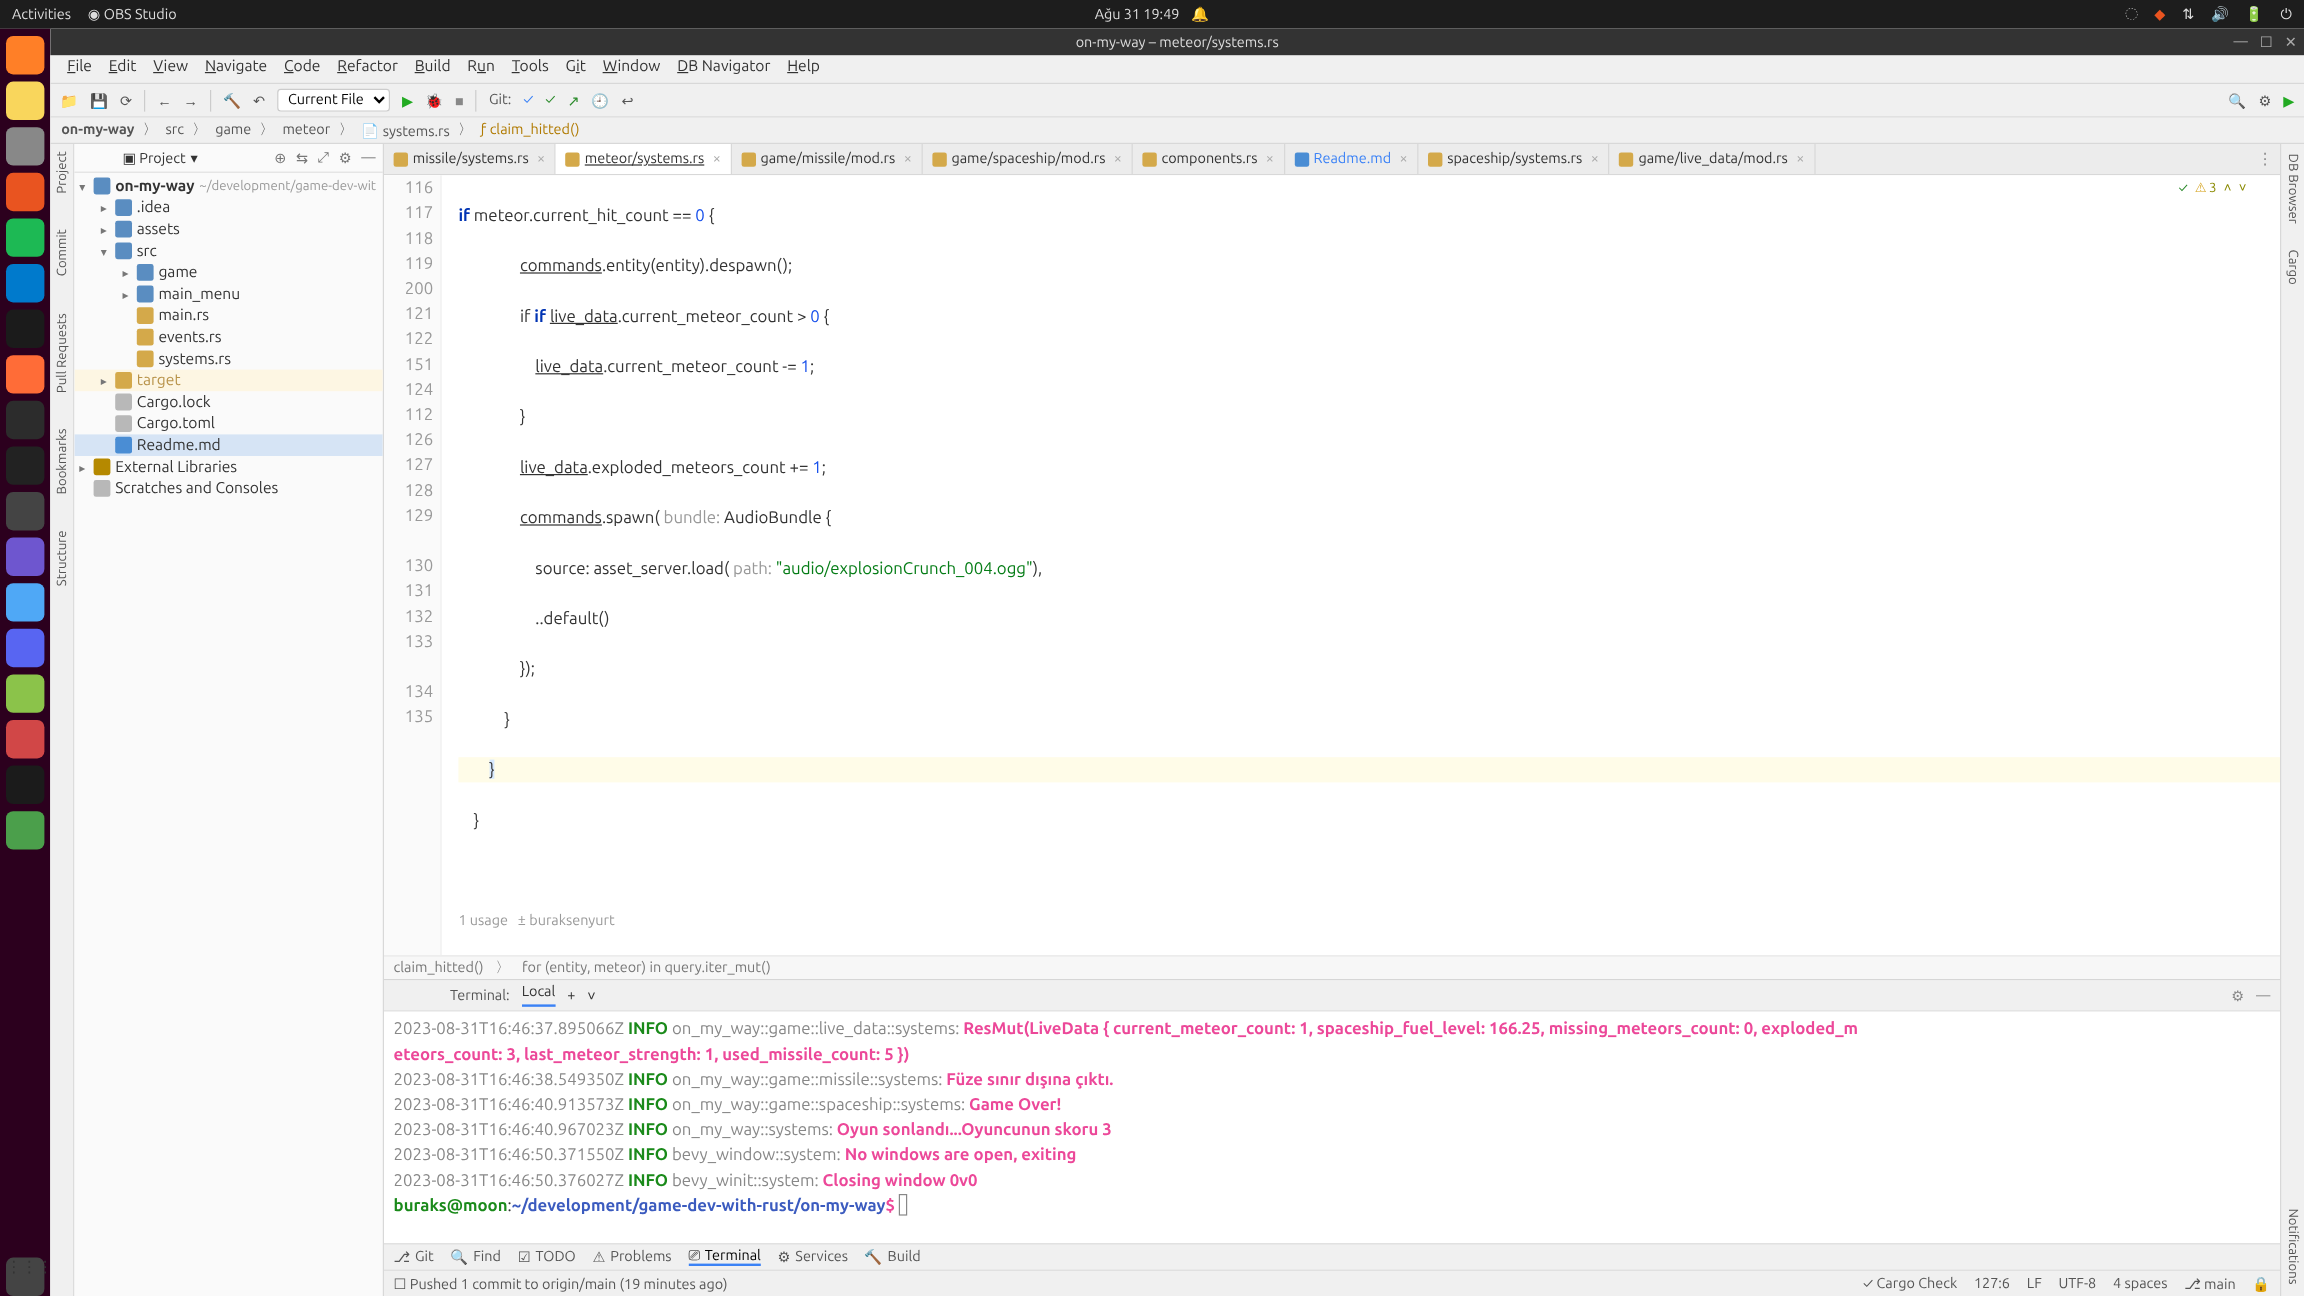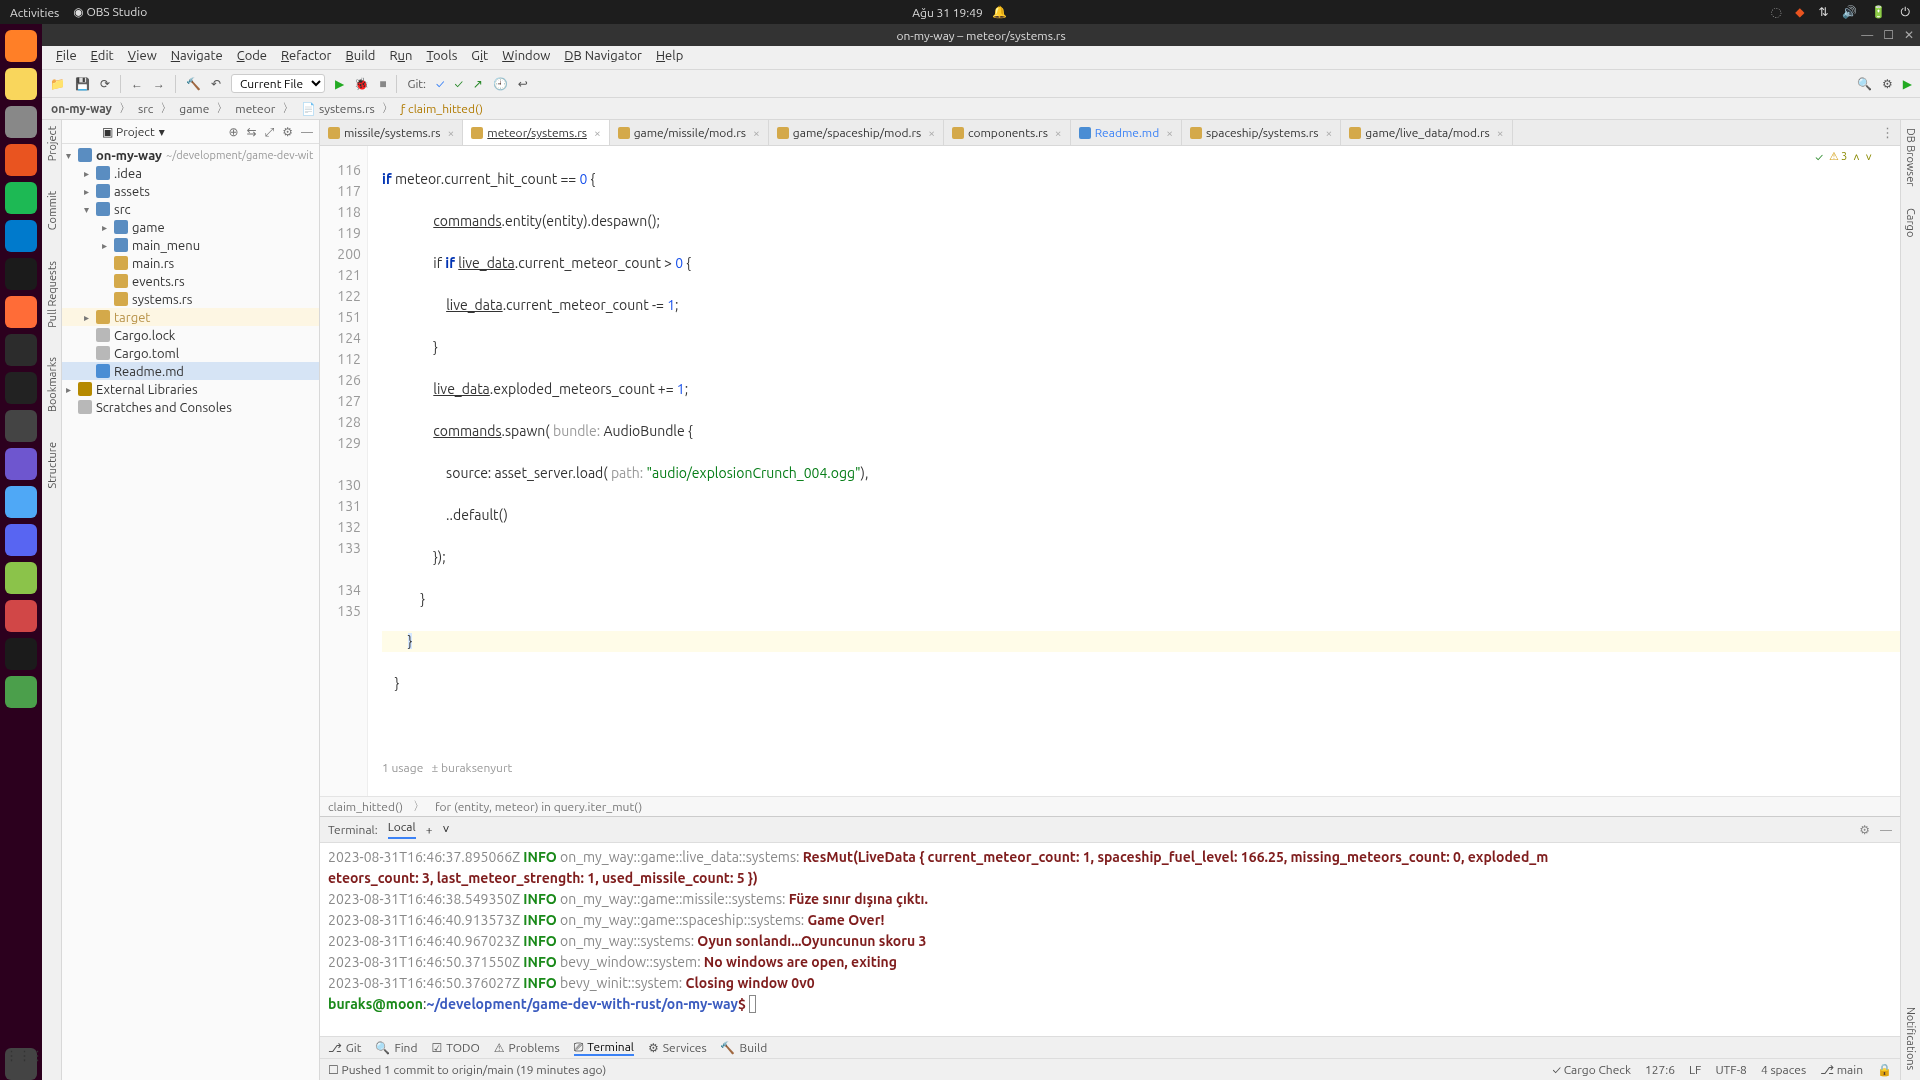--- a/index.html
+++ b/index.html
@@ -43,45 +43,45 @@
 .tree-node.dim{color:#b8934a;}
 .tree-node .hint{color:#999;font-size:11px;margin-left:4px;}
 .editor-area { flex:1; display:flex; flex-direction:column; min-width:0;}
 .tabs { height:26px; background:#ececec; display:flex; align-items:stretch; border-bottom:1px solid #d8d8d8; overflow:hidden;}
 .tab { display:flex; align-items:center; padding:0 8px; gap:4px; border-right:1px solid #d8d8d8; font-size:12px; cursor:pointer; white-space:nowrap;}
 .tab.active { background:#ffffff; }
 .tab .ic{width:12px;height:12px;}
 .tab .close{color:#aaa;margin-left:3px;}
 .tab .underline{text-decoration:underline;}
 .editor-body { flex:1; display:flex; background:#ffffff; overflow:hidden; font-family:"JetBrains Mono","Consolas",monospace; font-size:14px; position:relative;}
-.gutter { width:48px; background:#fafafa; border-right:1px solid #eee; color:#999; text-align:right; padding-right:6px; line-height:21px; padding-top:14px;}
+.gutter { width:48px; background:#fafafa; border-right:1px solid #eee; color:#999; text-align:right; padding-right:6px; line-height:21px; padding-top:0;}
 .gutter div{height:21px;}
 .code { flex:1; line-height:21px; padding-left:14px; padding-top:2px; white-space:pre; color:#333; overflow:hidden;}
 .code .kw{color:#0033b3;font-weight:bold;}
 .code .str{color:#067d17;}
 .code .num{color:#1750eb;}
 .code .ul{text-decoration:underline;}
 .code .hint{color:#999;}
 .code .author{color:#999;font-size:12px;}
 .code .hlbrace{background:#d6e8ff;}
 .editor-status { position:absolute; top:4px; right:28px; font-size:11px; color:#8a8a00; display:flex; align-items:center; gap:6px;}
 .editor-status .warn::before{content:"⚠";color:#d4a017;margin-right:2px;}
 .breadnav { height:20px; background:#f7f7f7; border-top:1px solid #e4e4e4; display:flex; align-items:center; padding:0 8px; font-size:12px; color:#777; gap:10px;}
 .right-rail { width:20px; background:#f0f0f0; border-left:1px solid #d8d8d8; display:flex; flex-direction:column; align-items:center; padding-top:8px; gap:22px; font-size:11px; color:#555;}
 .right-rail .r{writing-mode:vertical-rl;cursor:pointer;}
 .terminal-wrap{height:220px;display:flex;flex-direction:column;border-top:1px solid #ccc;background:#fff;}
 .terminal-tabs{height:26px;background:#f0f0f0;display:flex;align-items:center;padding:0 8px;gap:8px;border-bottom:1px solid #ddd;font-size:12px;justify-content:space-between;}
 .terminal-tabs-left{display:flex;align-items:center;gap:10px;}
-.terminal-tabs .tlabel{color:#555;}
+.terminal-tabs .tlabel{color:#555;margin-left:47px;}
 .terminal-tabs .tcur{border-bottom:2px solid #3b82f6;padding-bottom:4px;color:#333;}
 .terminal-body{flex:1;background:#ffffff;font-family:"JetBrains Mono",monospace;font-size:14px;line-height:21px;padding:4px 8px;color:#333;overflow:hidden;}
 .terminal-body .ts{color:#888;}
 .terminal-body .lv{color:#1a8a1a;font-weight:bold;}
 .terminal-body .mod{color:#888;}
-.terminal-body .msg{color:#7f1d1d;font-weight:bold;}
+.terminal-body .msg{color:#ec4899;font-weight:bold;}
 .terminal-body .prompt{color:#1a8a1a;font-weight:bold;}
 .terminal-body .path{color:#3b5bbf;font-weight:bold;}
 .bottom-tools{height:22px;background:#f0f0f0;border-top:1px solid #ddd;display:flex;align-items:center;padding:0 8px;gap:14px;font-size:12px;color:#555;}
 .bottom-tools .bt{cursor:pointer;display:flex;align-items:center;gap:4px;}
 .bottom-tools .bt.active{color:#000;border-bottom:2px solid #3b82f6;}
 .statusbar{height:22px;background:#f0f0f0;border-top:1px solid #ddd;display:flex;align-items:center;padding:0 8px;gap:14px;font-size:12px;color:#555;justify-content:space-between;}
 .statusbar-right{display:flex;align-items:center;gap:14px;}
 </style>
 </head>
 <body>

